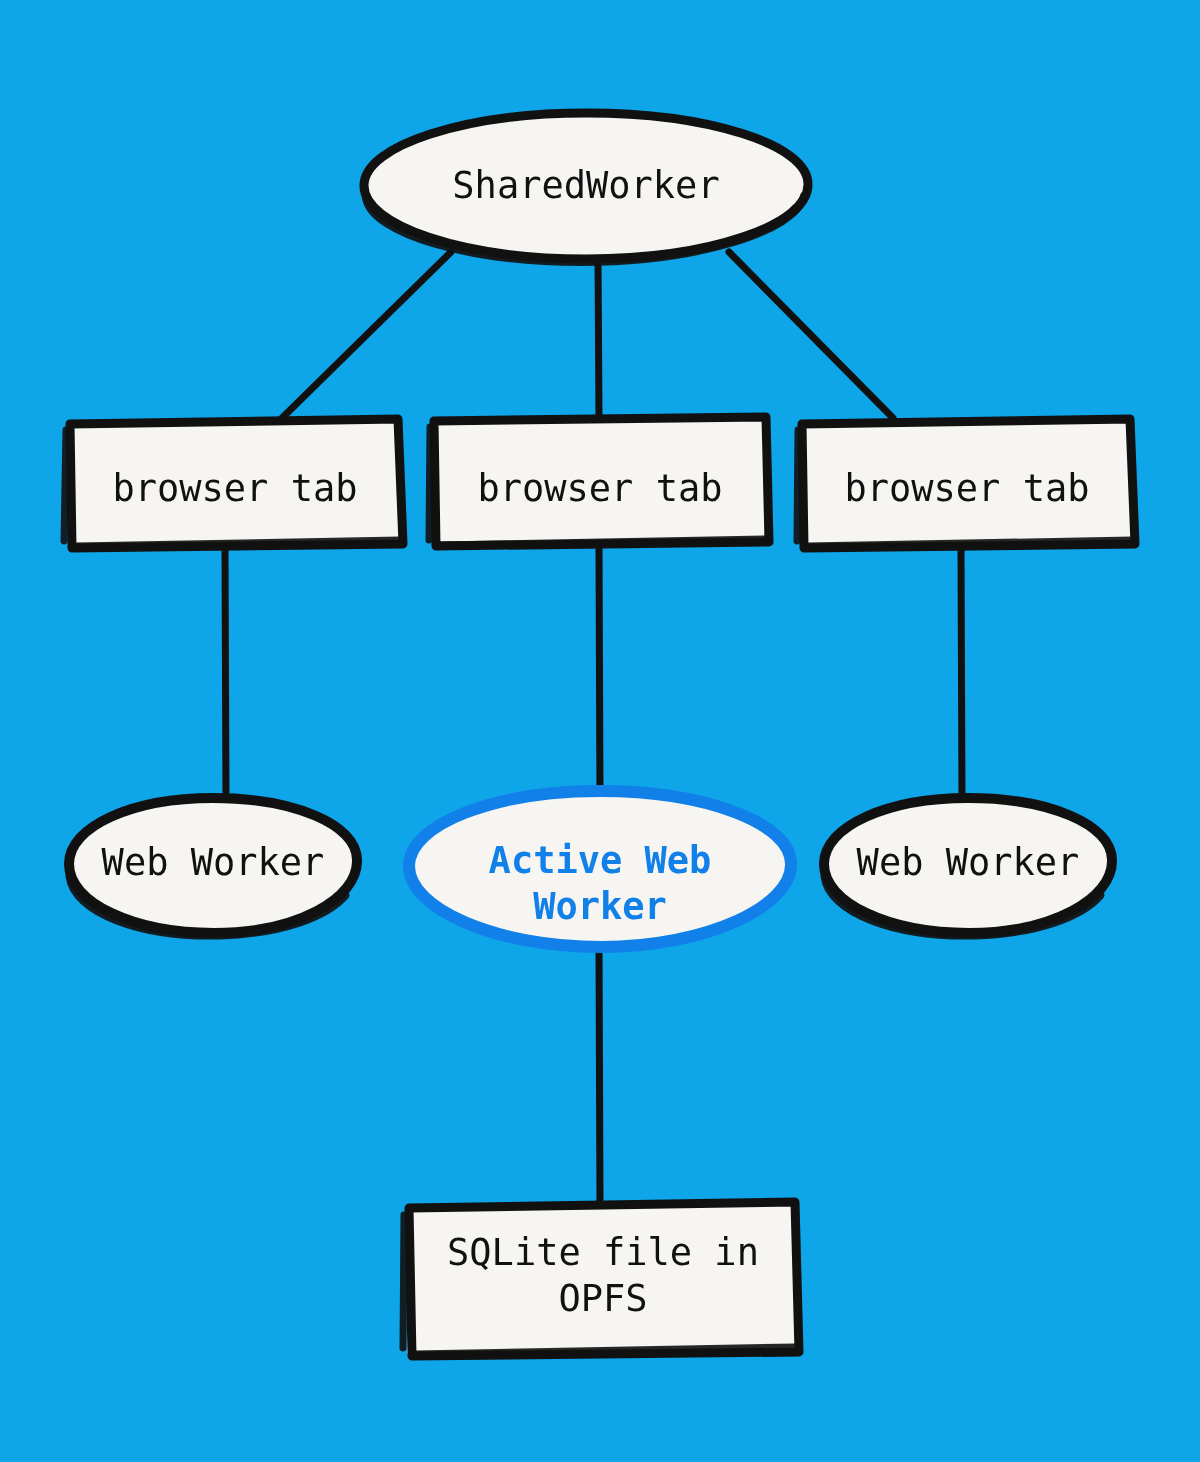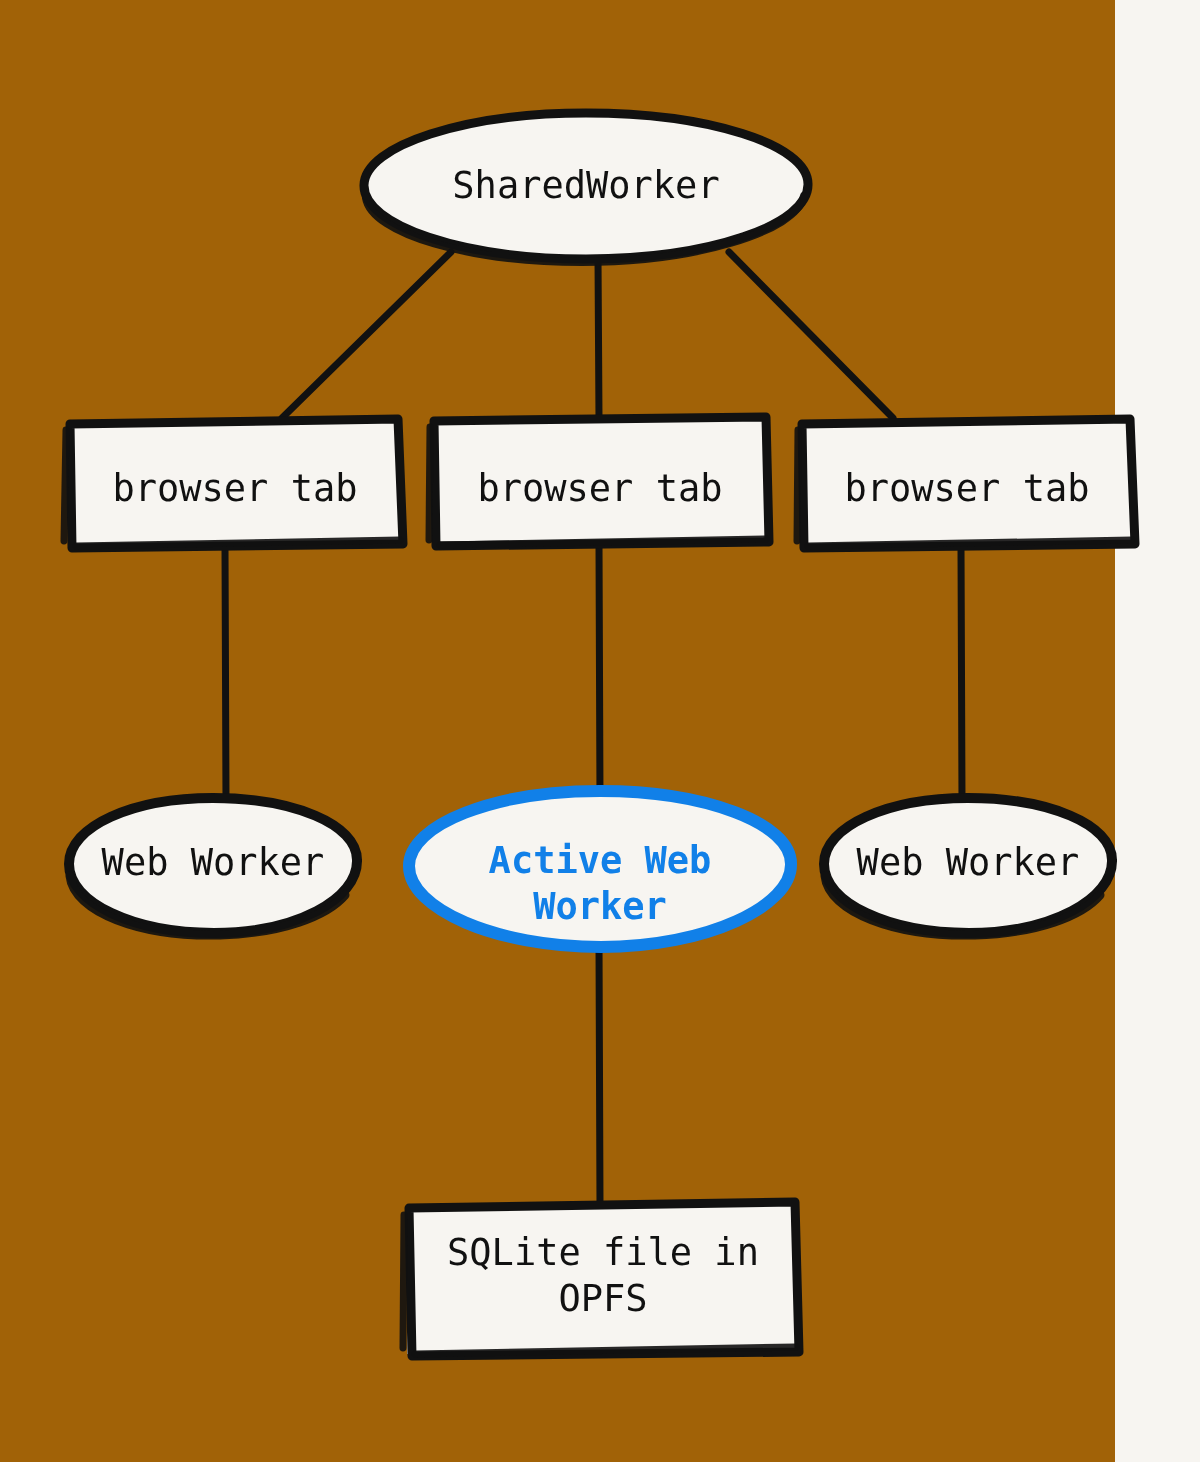--- a/index.html
+++ b/index.html
@@ -8,23 +8,23 @@
     background: #f7f5f1;
   }
   body {
     width: 1200px;
     height: 1462px;
     overflow: hidden;
     font-family: "DejaVu Sans Mono", "Liberation Mono", monospace;
   }
   #diagram-root {
     position: relative;
-    width: 1115px;
+    width: 1200px;
     height: 1462px;
-    background: #a16207;
+    background: #0ea5e9;
   }
   svg.canvas {
     position: absolute;
     inset: 0;
     width: 1200px;
     height: 1462px;
     display: block;
   }
   .node-label {
     font-family: "DejaVu Sans Mono", "Liberation Mono", monospace;

